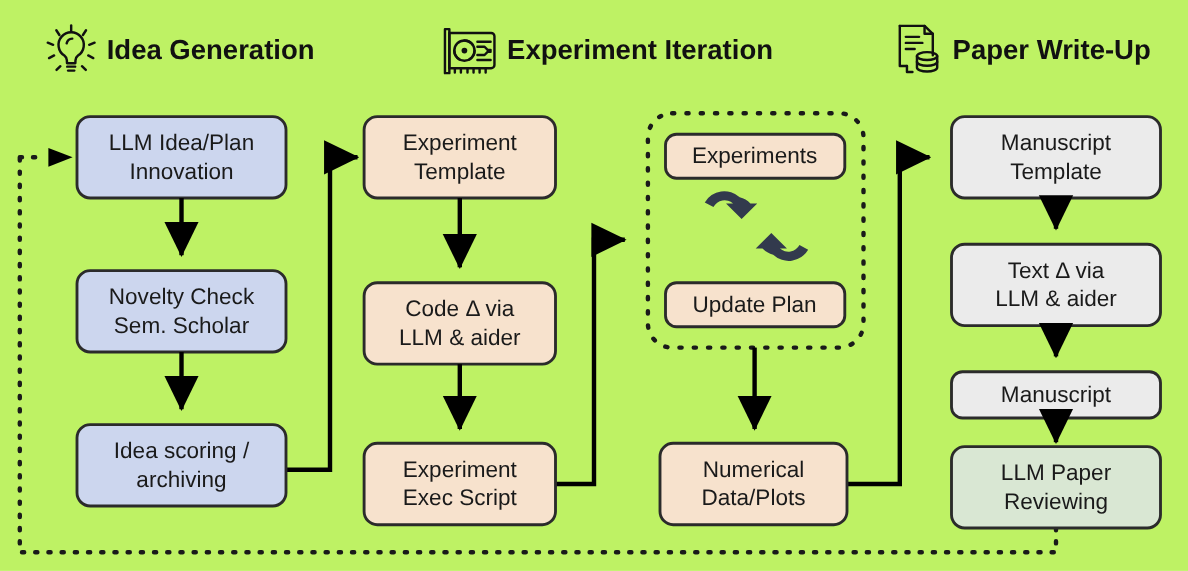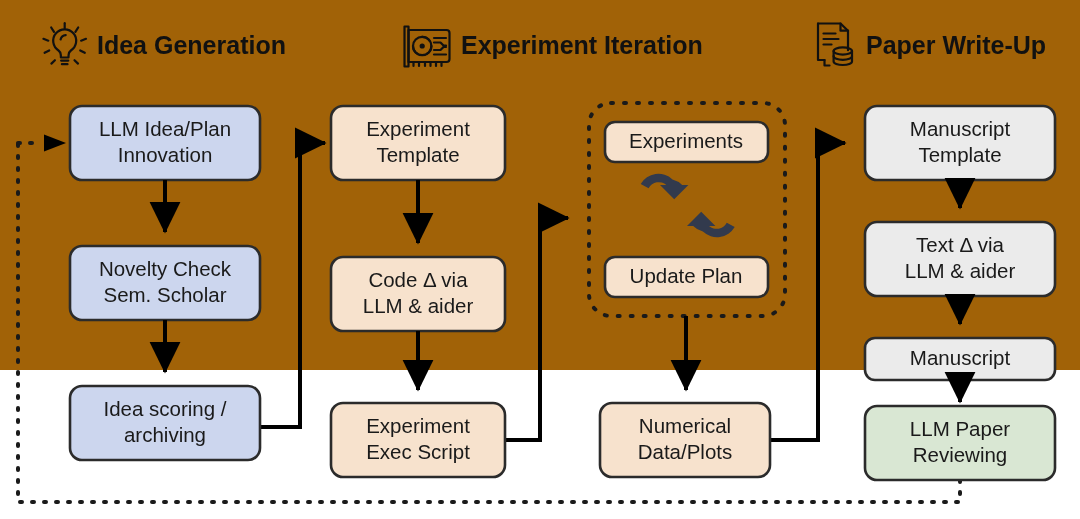--- a/index.html
+++ b/index.html
@@ -9,22 +9,22 @@
   }
   body {
     width: 1080px;
     height: 519px;
     font-family: "Liberation Sans", sans-serif;
     overflow: hidden;
   }
   #root {
     position: relative;
     width: 1080px;
-    height: 370px;
-    background: #a16207;
+    height: 519px;
+    background: #bef264;
   }
   svg.diagram {
     position: absolute;
     left: 0;
     top: 0;
     width: 1080px;
     height: 519px;
   }
   .hdr-title {
     font-family: "Liberation Sans", sans-serif;

